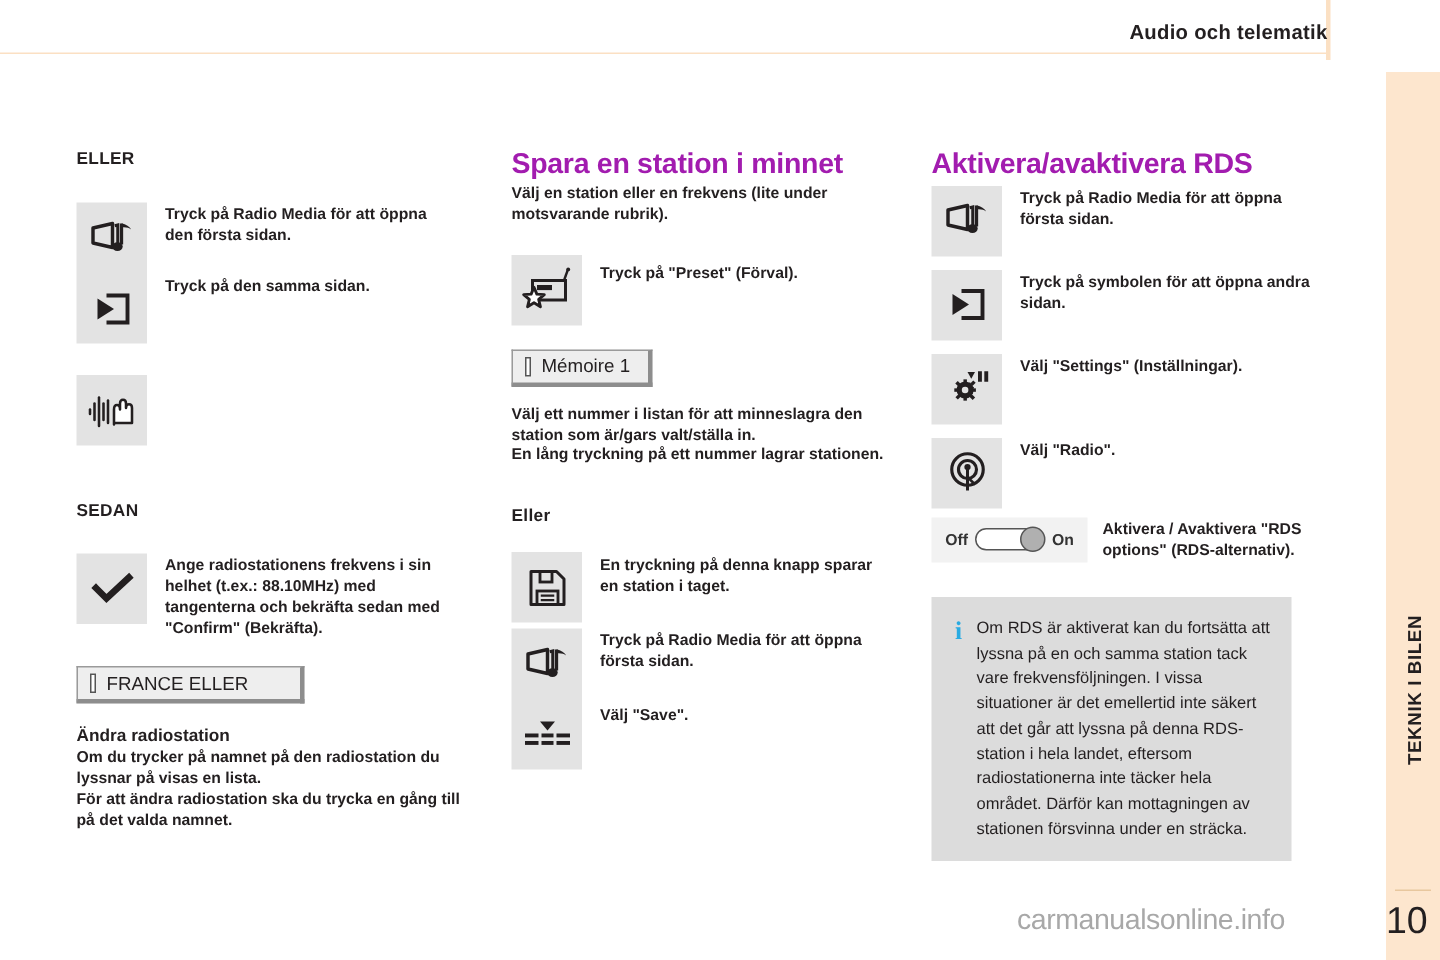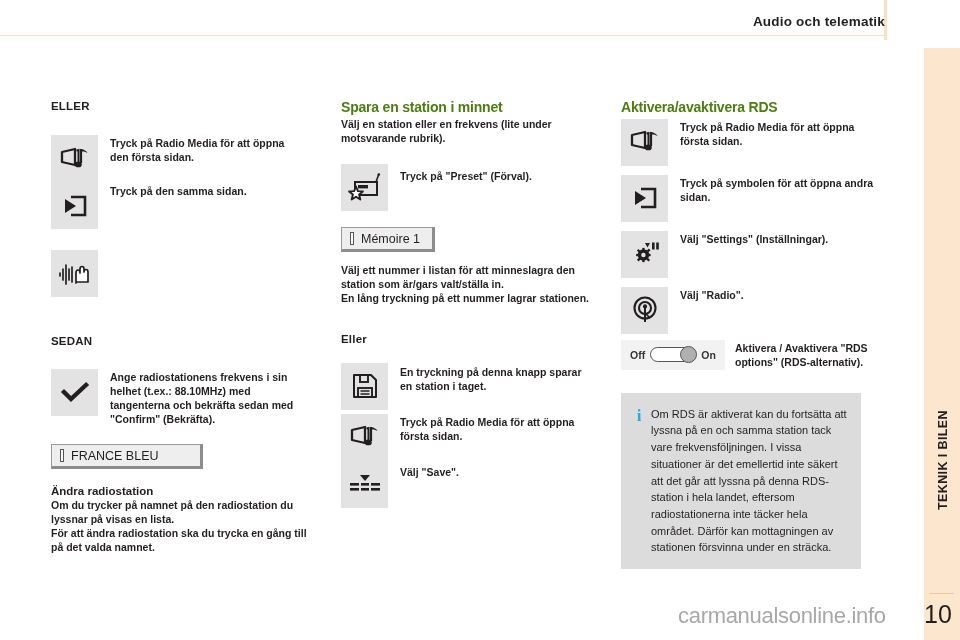--- a/index.html
+++ b/index.html
@@ -60,21 +60,21 @@
     transform: rotate(-90deg); transform-origin: right top;
     letter-spacing: .5px;
   }
 
   
   .kicker {
     font-size: 11.5px; font-weight: bold; color: #231f20;
     letter-spacing: .2px;
   }
   h2.sec {
-    font-size: 14px; font-weight: bold; color: #4d7c0f;
+    font-size: 19px; font-weight: bold; color: #a21caf;
     letter-spacing: -.2px; line-height: 1.05;
   }
   h3.sub {
     font-size: 11.5px; font-weight: bold; color: #231f20;
   }
   p.body {
     font-size: 10.5px; color: #231f20; line-height: 1.32;
   }
   p.bodyb { font-weight: bold; }
 
@@ -150,21 +150,21 @@
     line-height: 1; padding-top: 1px; text-align: center;
   }
   .info-txt {
     font-size: 11px; color: #231f20; line-height: 1.52;
     margin-left: 4px;
   }
 
   
   .watermark {
     position: absolute; left: 678px; top: 603px;
-    font-size: 22px; color: #a8a8a8;
+    font-size: 19px; color: #a8a8a8;
     letter-spacing: -.3px;
   }
 </style>
 </head>
 <body>
 
 <div class="page">
 
   <div class="hdr-rule"></div>
   <div class="hdr-tick"></div>
@@ -229,21 +229,21 @@
         </svg>
       </div>
       <div class="rowtext" style="width:192px;">
         <p class="body bodyb">Ange radiostationens frekvens i sin helhet (t.ex.: 88.10MHz) med tangenterna och bekräfta sedan med "Confirm" (Bekräfta).</p>
       </div>
     </div>
 
     <div style="margin-top:18px;">
       <div class="chip wide">
         <span class="bar"></span>
-        <span>FRANCE BLEU</span>
+        <span>FRANCE ELLER</span>
       </div>
     </div>
 
     <h3 class="sub" style="margin-top:16px;">Ändra radiostation</h3>
     <p class="body bodyb" style="margin-top:2px;">Om du trycker på namnet på den radiostation du lyssnar på visas en lista.</p>
     <p class="body bodyb">För att ändra radiostation ska du trycka en gång till på det valda namnet.</p>
   </div>
 
   <div class="col col-b">
 

